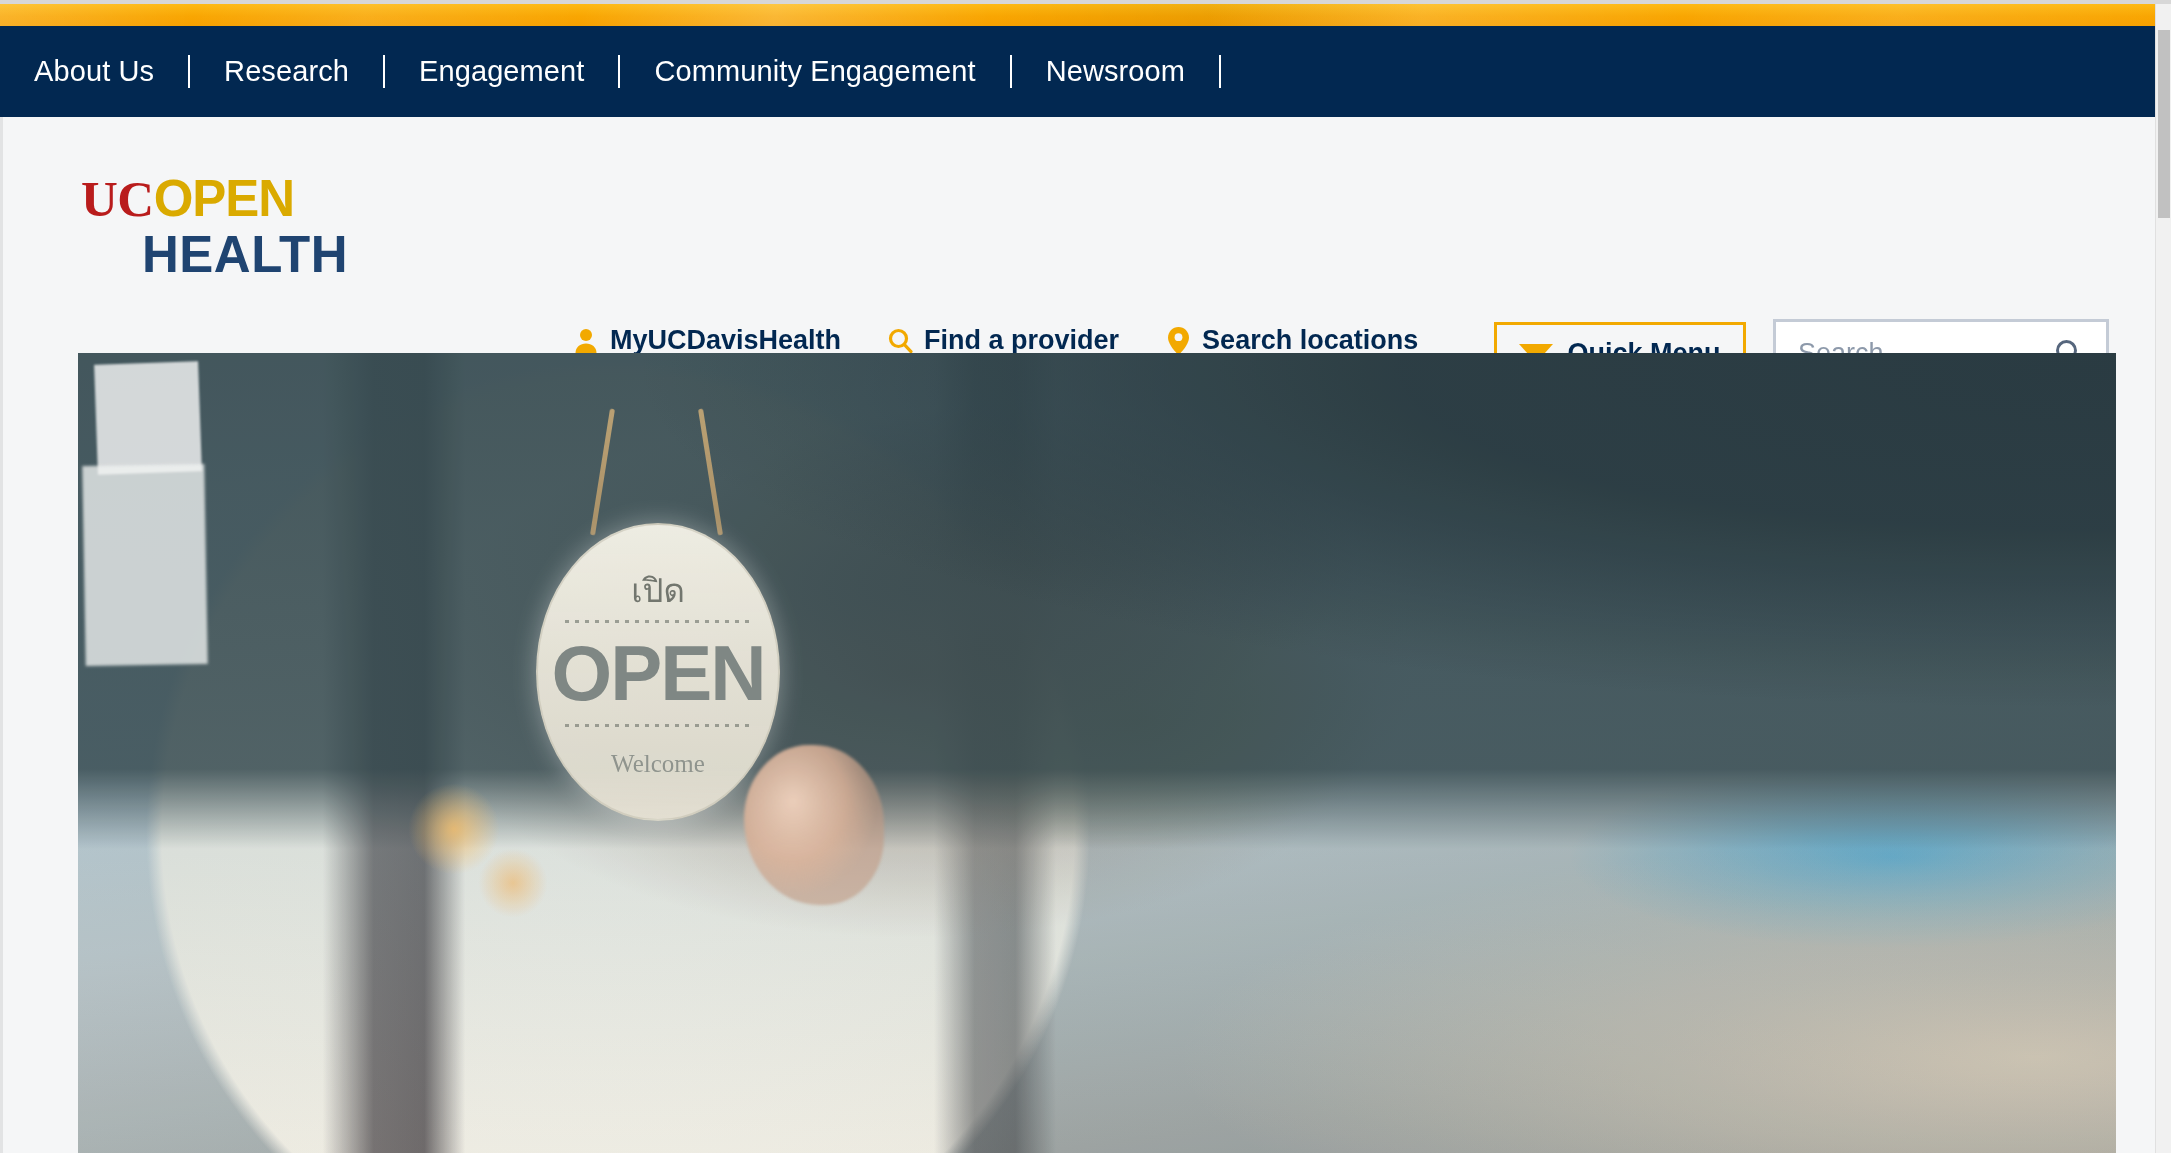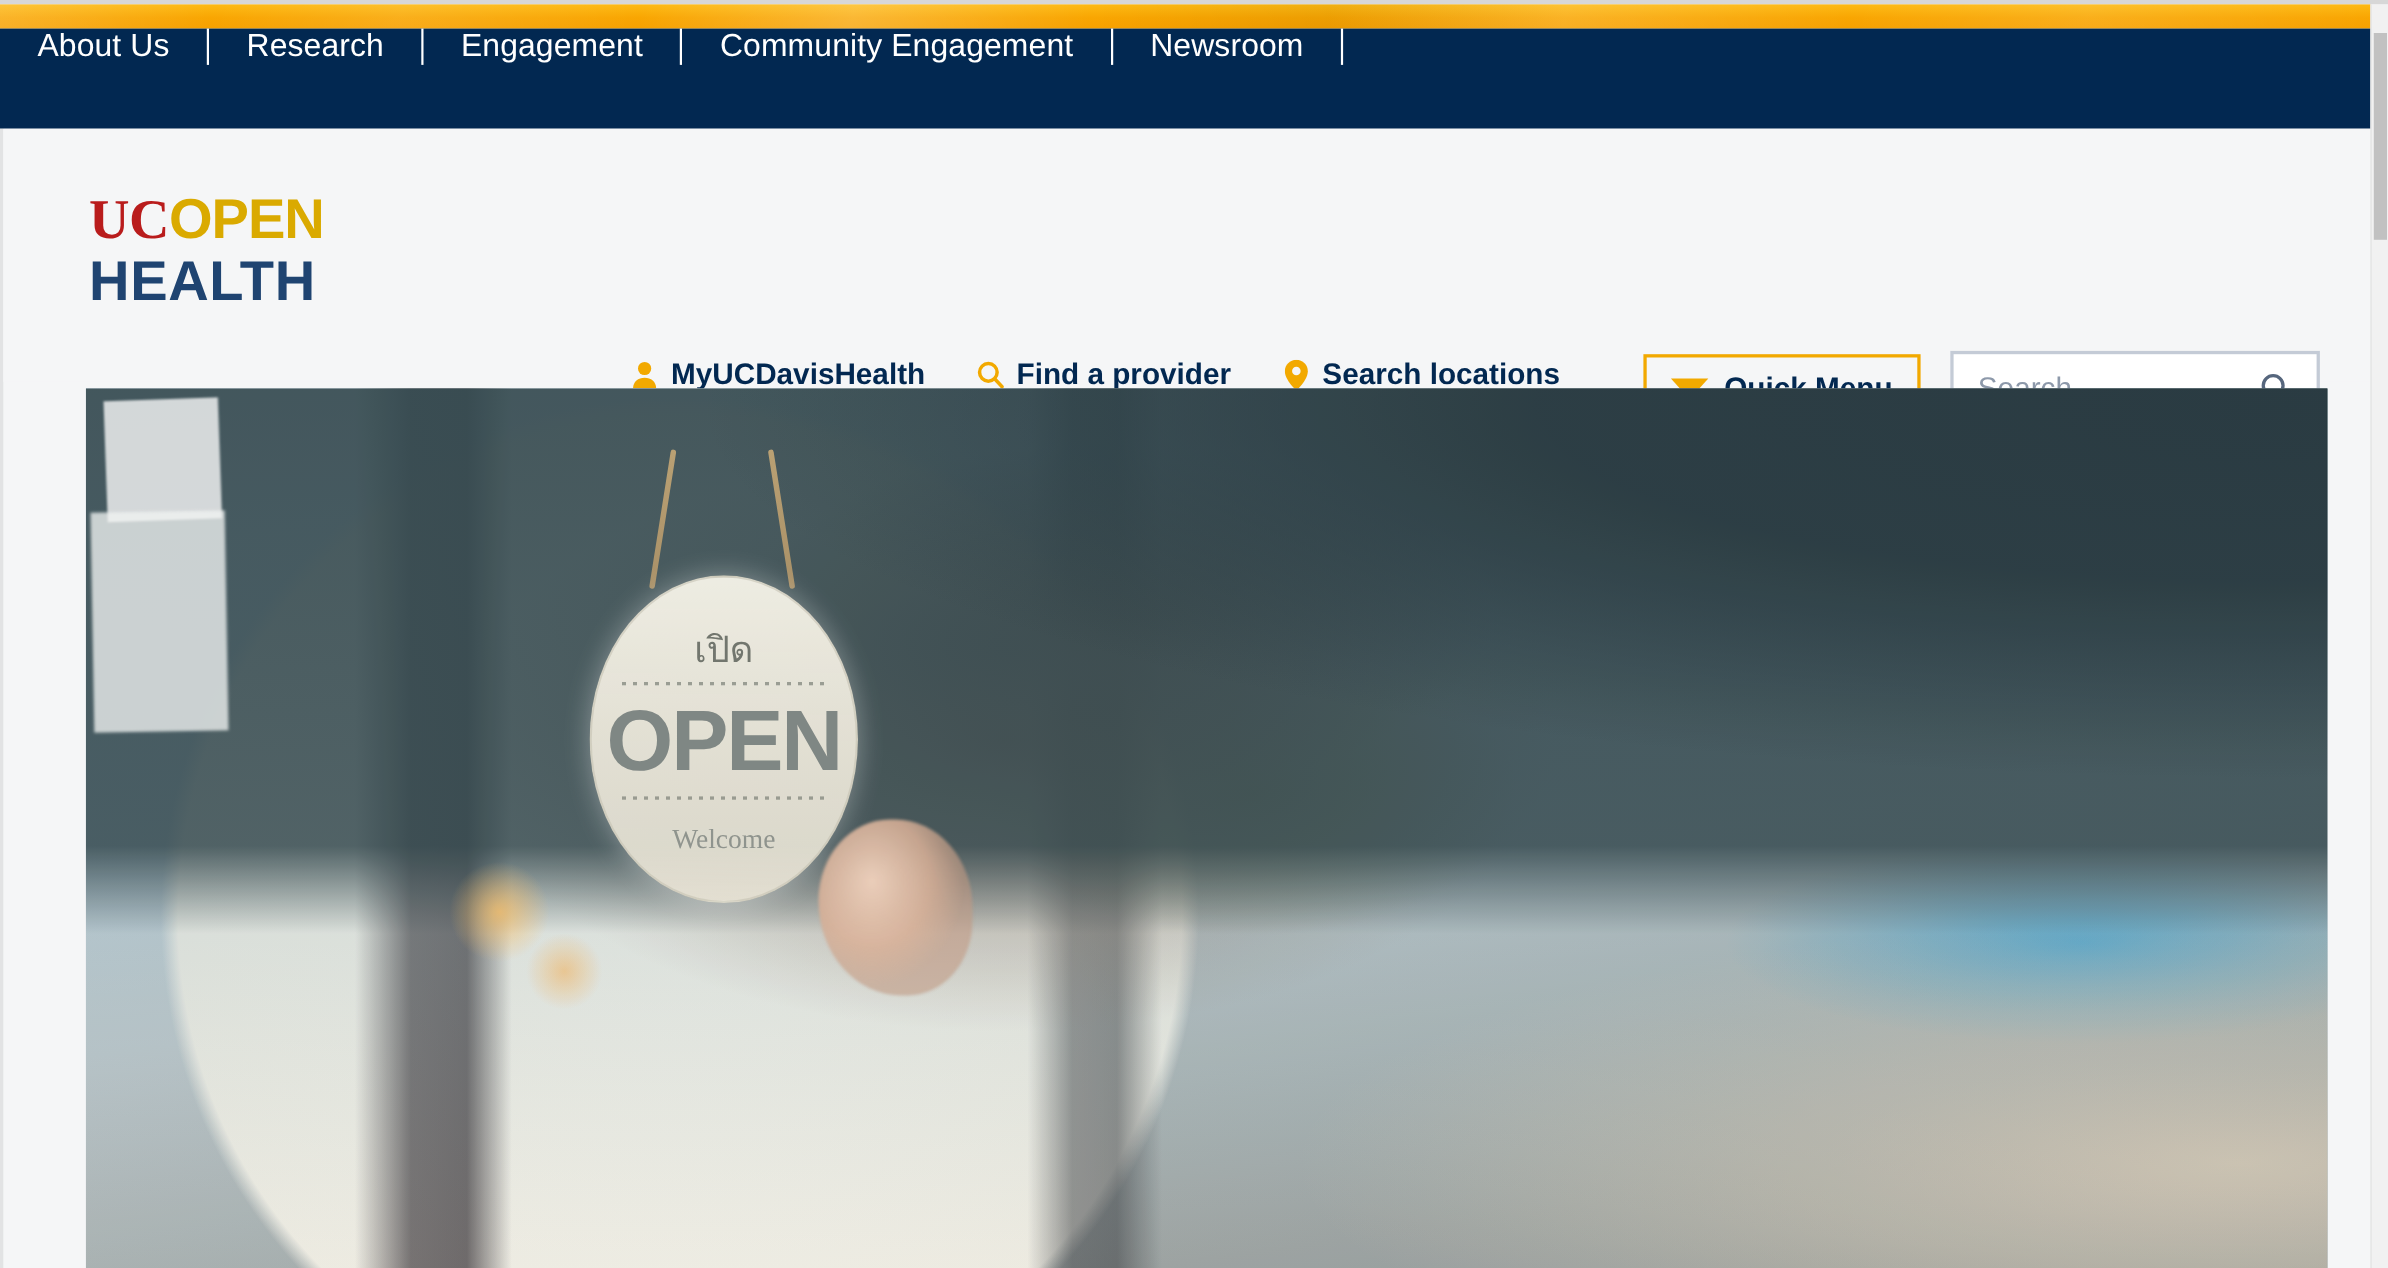--- a/index.html
+++ b/index.html
@@ -44,21 +44,21 @@
         rgba(255,255,255,0) 100%),
       linear-gradient(180deg, #fdb913 0%, #f9a602 55%, #f7a100 100%);
   }
 
   
   #main-nav {
     position: absolute; left: 0; top: 26px;
     width: 2155px; height: 91px;
     background: #022851;
     display: flex;
-    align-items: flex-start;
+    align-items: center;
   }
   .nav-item {
     display: flex;
     align-items: center;
     justify-content: center;
     padding: 0 34px;
     color: #ffffff;
     font-size: 29px;
     font-weight: 400;
     letter-spacing: .1px;
@@ -105,21 +105,21 @@
     font-weight: 700;
     color: #daaa00;
     letter-spacing: -1px;
   }
   #logo-line2 {
     margin-top: 4px;
     font-size: 51px;
     font-weight: 700;
     color: #1f4471;
     letter-spacing: 0.5px;
-    text-align: left;
+    text-align: center;
     padding-right: 2px;
   }
 
   
   #util-links {
     position: absolute; left: 570px; top: 208px;
     display: flex;
     align-items: center;
     gap: 0;
     font-weight: bold;

